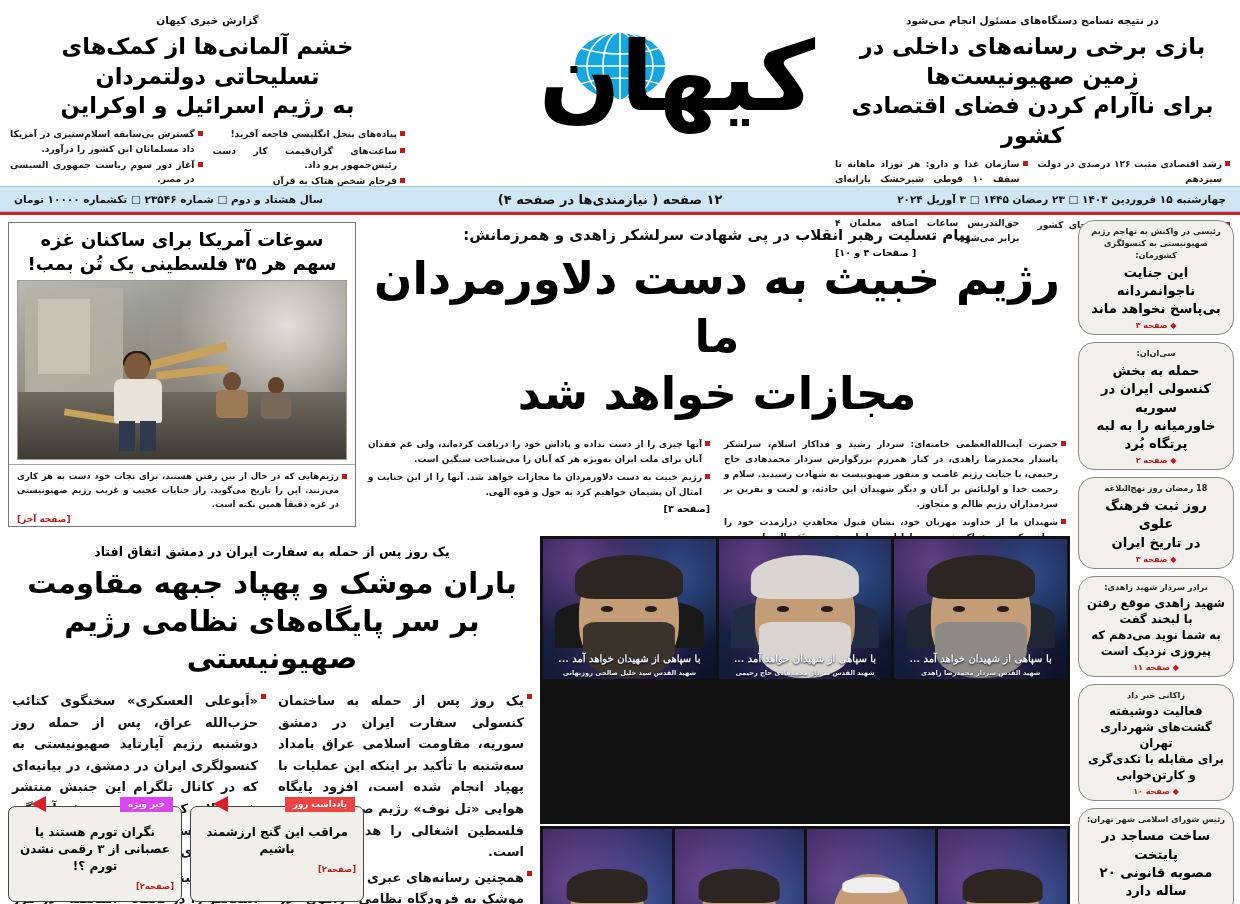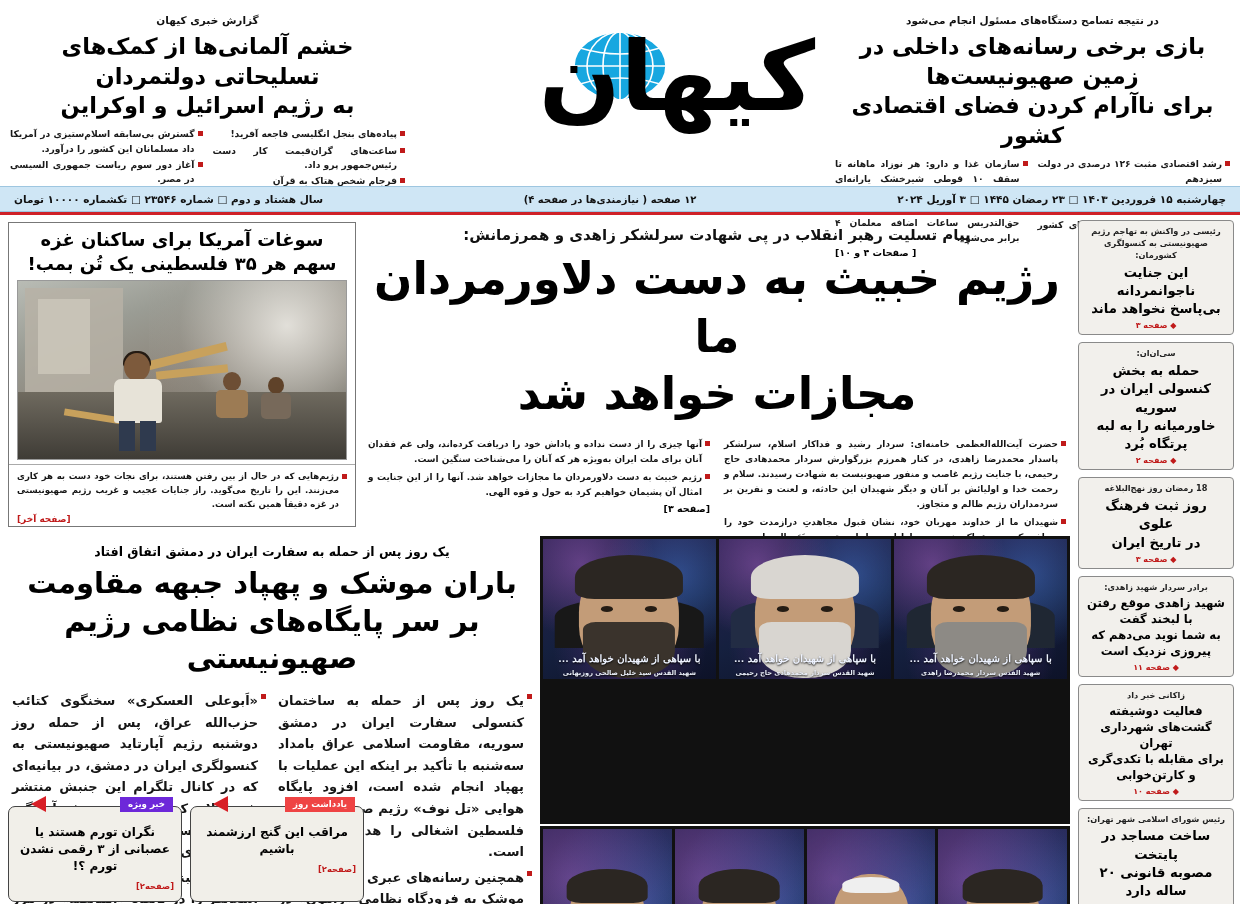--- a/index.html
+++ b/index.html
@@ -70,21 +70,21 @@
   }
 
   
   .datebar{
     position:absolute;left:0;top:186px;width:1240px;height:26px;
     background:#cfe6f5;border-top:1px solid #9ec6e0;border-bottom:1px solid #9ec6e0;
     display:flex;align-items:center;justify-content:space-between;
     padding:0 14px;box-sizing:border-box;
     font-size:10.5px;font-weight:bold;color:#111;
   }
-  .datebar .mid{font-size:10px;}
+  .datebar .mid{font-size:13px;}
 
   .redline{
     position:absolute;left:0;top:212px;width:1240px;height:3px;background:#cf2128;
   }
 
   
   .body-grid{position:absolute;left:0;top:218px;width:1240px;height:686px;}
 
   
   .photo-box{
@@ -176,21 +176,21 @@
   .teaser-row{position:absolute;left:8px;top:588px;width:356px;display:flex;gap:8px;}
   .teaser{
     width:174px;border:1px solid #444;border-radius:7px;box-sizing:border-box;
     background:#f1efe9;position:relative;padding:17px 7px 6px 7px;min-height:96px;
   }
   .teaser-tab{
     position:absolute;top:-10px;right:8px;height:15px;line-height:15px;
     padding:0 8px;font-size:8.6px;font-weight:bold;color:#fff;
   }
   .tab-blue{background:#ef4444;}
-  .tab-gray{background:#6d28d9;}
+  .tab-gray{background:#d946ef;}
   .teaser-arrow{
     position:absolute;top:-11px;left:22px;width:0;height:0;
     border-top:8px solid transparent;border-bottom:8px solid transparent;
     border-right:15px solid #d81f26;
   }
   .teaser-head{
     font-size:12px;font-weight:bold;line-height:1.42;text-align:center;color:#000;
   }
   .teaser-ref{font-size:8.4px;color:#c01a1a;font-weight:bold;text-align:right;margin-top:6px;}
 
@@ -234,21 +234,21 @@
     color:#e9eef8;font-size:6.6px;font-weight:600;
     text-shadow:0 1px 2px rgba(0,0,0,.95);
   }
 
   
   .sidebar{
     position:absolute;left:1078px;top:2px;width:156px;
     display:flex;flex-direction:column;gap:7px;
   }
   .side-card{
-    border:1px solid #8a8a8a;border-radius:4px;background:#f2f0ec;
+    border:1px solid #8a8a8a;border-radius:16px;background:#f2f0ec;
     padding:5px 7px 4px 7px;box-sizing:border-box;
   }
   .side-kicker{font-size:8.2px;font-weight:600;text-align:center;color:#222;line-height:1.45;margin-bottom:2px;}
   .side-head{font-size:13.2px;font-weight:bold;line-height:1.38;text-align:center;color:#000;}
   .side-head.sm{font-size:11.6px;}
   .side-ref{font-size:8px;color:#c01a1a;font-weight:bold;text-align:center;margin-top:3px;}
   .side-ref .dia{color:#c01a1a;font-size:8px;}
 </style>
 </head>
 <body>

